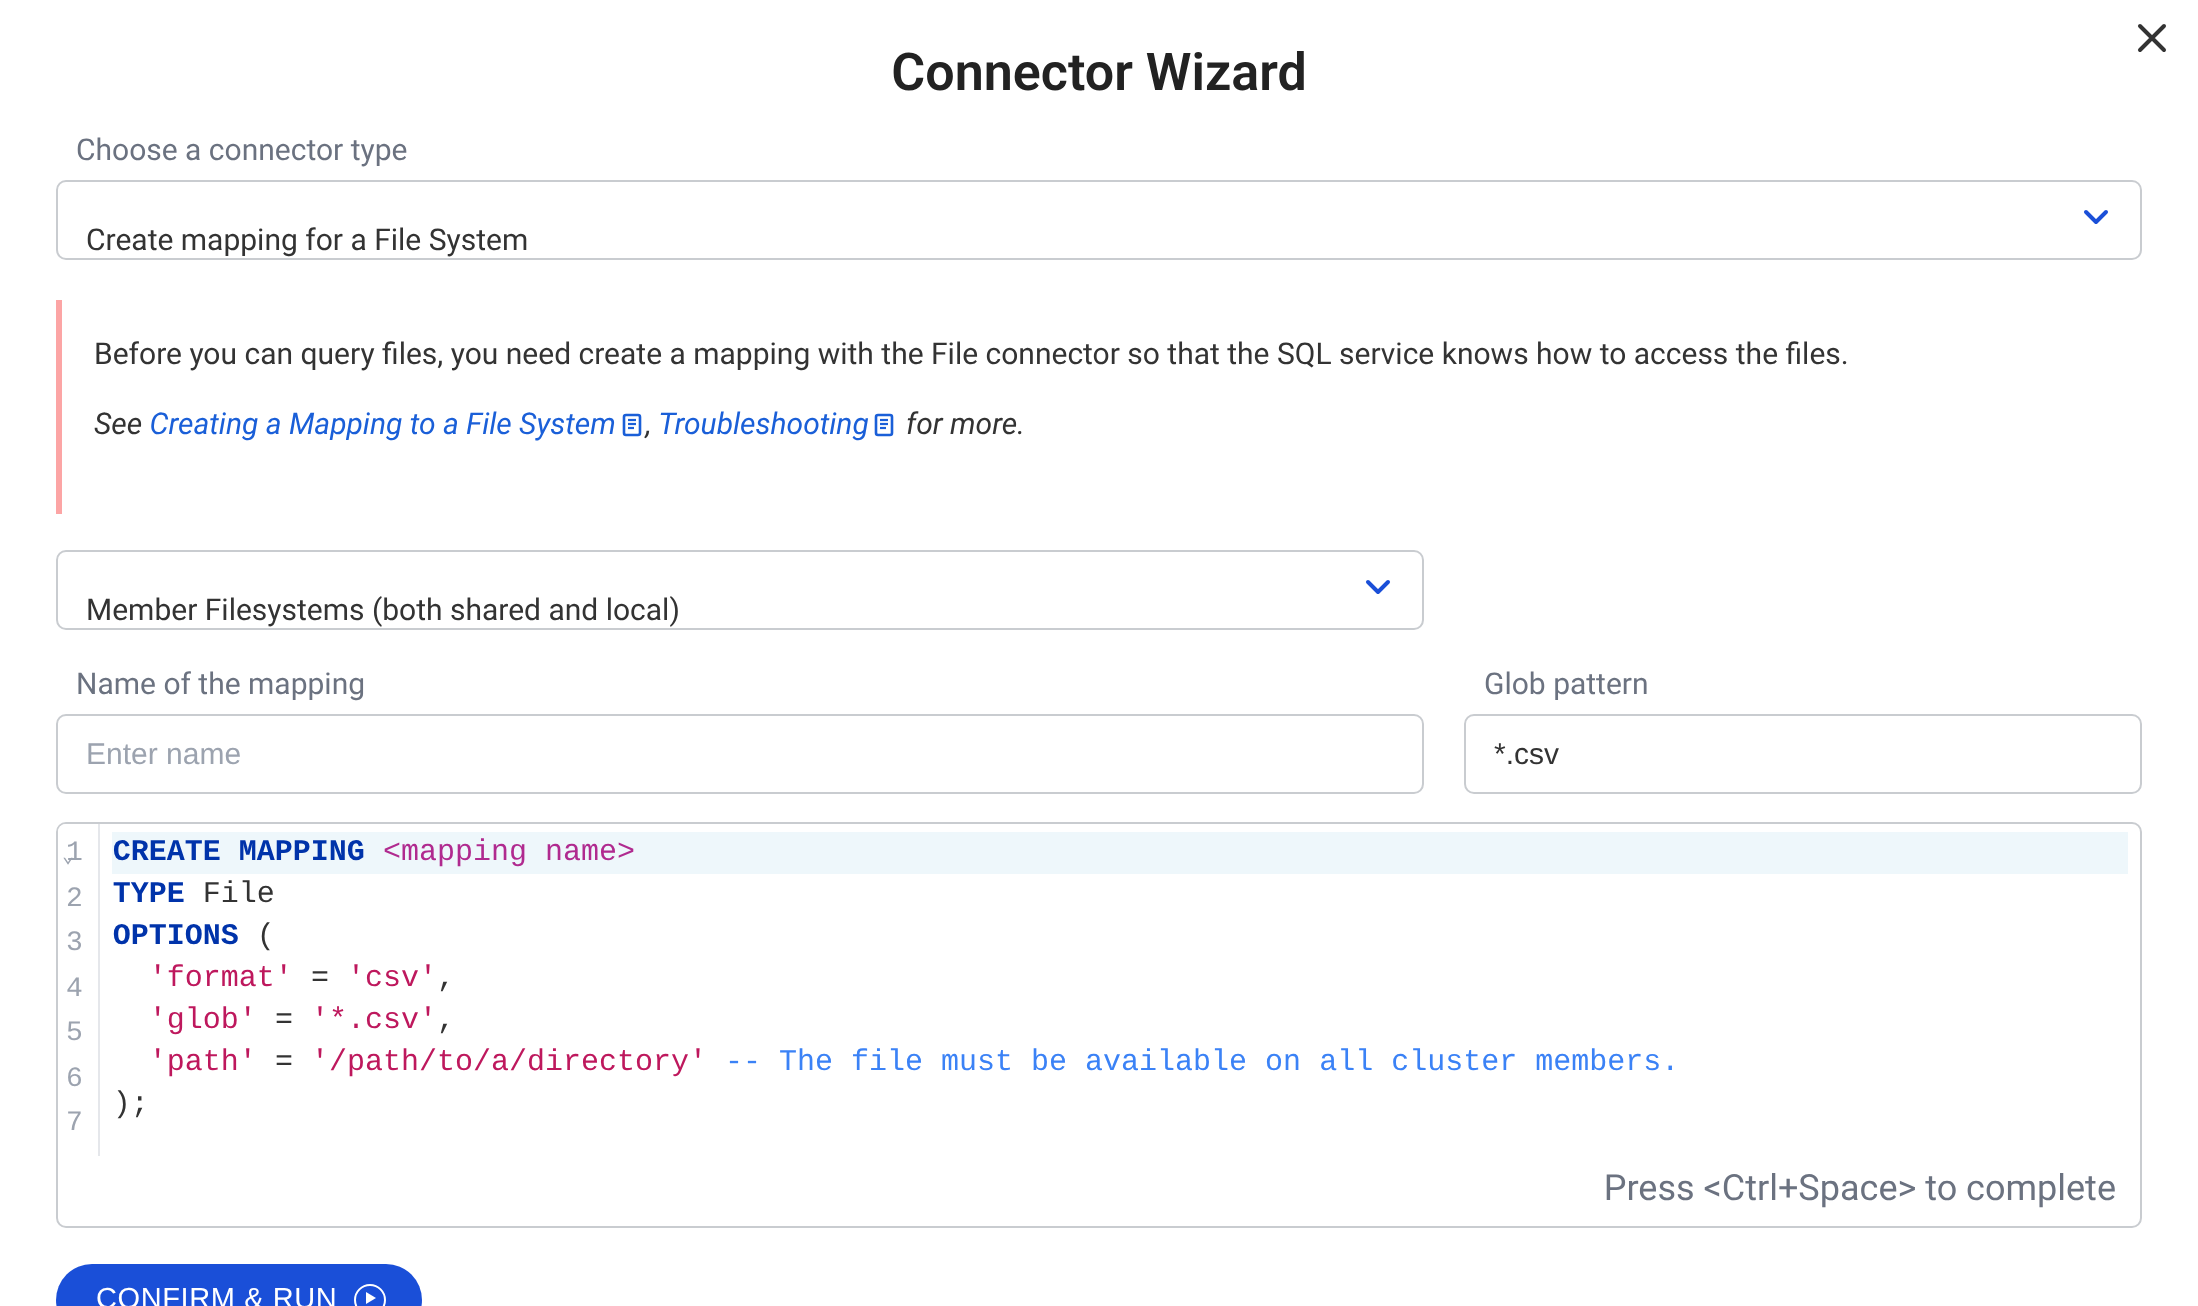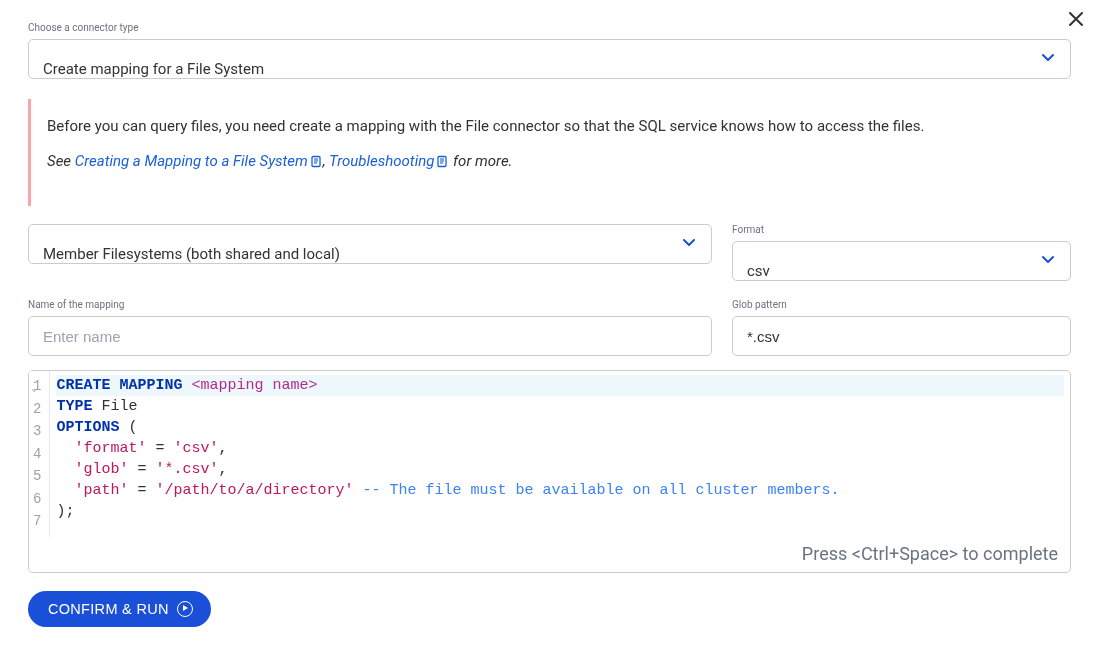--- a/index.html
+++ b/index.html
@@ -25,23 +25,24 @@
     padding: 22px 28px 0 28px;
   }
   h1.title {
     text-align: center;
     font-size: 26px;
     font-weight: 600;
     margin: 0 0 14px 0;
     color: #222;
   }
   .label {
-    font-size: 10px;
+    font-size: 15px;
     color: #6b7280;
     margin-bottom: 6px;
+    margin-left: 10px;
   }
   .select {
     position: relative;
     border: 1px solid #c9ccd0;
     border-radius: 5px;
     background: #fff;
     height: 40px;
     display: flex;
     align-items: flex-end;
     padding: 0 14px;
@@ -185,20 +186,21 @@
 </head>
 <body>
 
 <div class="close-btn">
   <svg width="18" height="18" viewBox="0 0 18 18">
       <path d="M3 3 L15 15 M15 3 L3 15" stroke="#333" stroke-width="2" stroke-linecap="round"></path>
     </svg>
 </div>
 
 <div class="container">
+  <h1 class="title">Connector Wizard</h1>
 
   <div class="label">Choose a connector type</div>
   <div class="select">
     <span>Create mapping for a File System</span>
     <span class="chevron">
       <svg width="16" height="16" viewBox="0 0 16 16">
           <path d="M3 6 L8 11 L13 6" fill="none" stroke="#1a4fd8" stroke-width="2" stroke-linecap="round" stroke-linejoin="round"></path>
         </svg>
     </span>
   </div>
@@ -224,31 +226,20 @@
     <div class="col-left">
       <div class="select">
         <span>Member Filesystems (both shared and local)</span>
         <span class="chevron">
           <svg width="16" height="16" viewBox="0 0 16 16">
               <path d="M3 6 L8 11 L13 6" fill="none" stroke="#1a4fd8" stroke-width="2" stroke-linecap="round" stroke-linejoin="round"></path>
             </svg>
         </span>
       </div>
     </div>
-    <div class="col-right">
-      <div class="label">Format</div>
-      <div class="select">
-        <span>csv</span>
-        <span class="chevron">
-          <svg width="16" height="16" viewBox="0 0 16 16">
-              <path d="M3 6 L8 11 L13 6" fill="none" stroke="#1a4fd8" stroke-width="2" stroke-linecap="round" stroke-linejoin="round"></path>
-            </svg>
-        </span>
-      </div>
-    </div>
   </div>
 
   <div class="row">
     <div class="col-left">
       <div class="label">Name of the mapping</div>
       <input class="input" placeholder="Enter name" style="">
     </div>
     <div class="col-right">
       <div class="label">Glob pattern</div>
       <input class="input" value="*.csv" style="">

